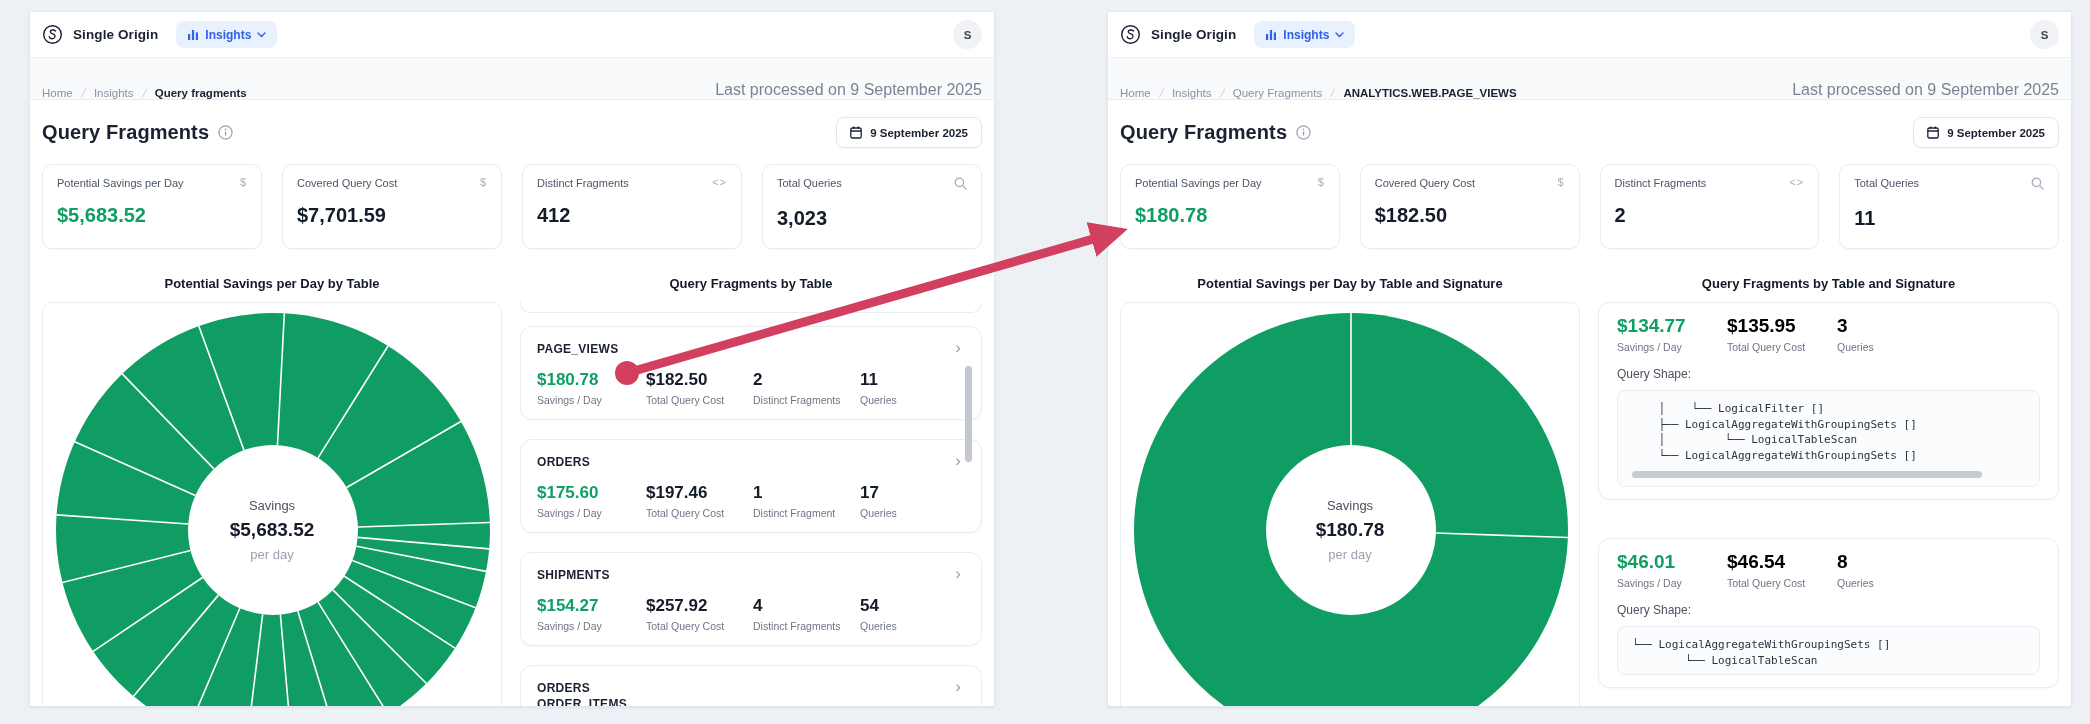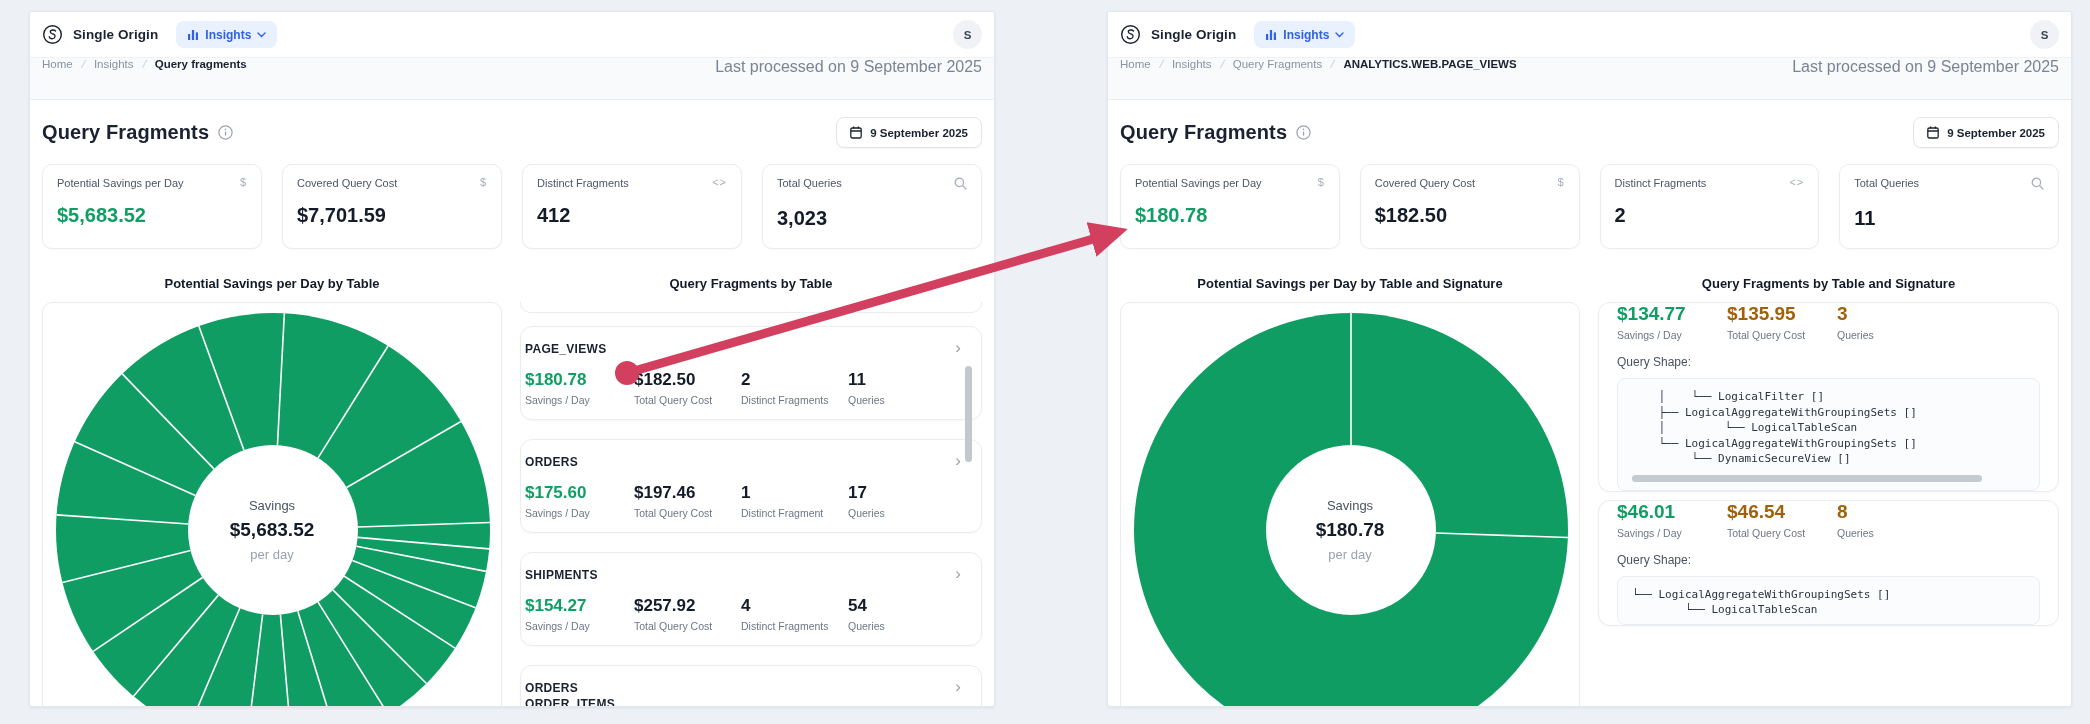--- a/index.html
+++ b/index.html
@@ -27,21 +27,21 @@
   }
   .spacer{flex:1;}
   .avatar{
     width:29px;height:29px;border-radius:50%;background:#f1f2f5;color:#3c4554;
     display:flex;align-items:center;justify-content:center;font-size:11.5px;font-weight:700;
   }
 
   
   .crumb-bar{
     height:43px;background:#f8fafc;border-top:1px solid #eef1f5;border-bottom:1px solid #e9edf2;
-    display:flex;align-items:flex-start;padding:0 12px;box-sizing:border-box;
+    display:flex;align-items:flex-end;padding:0 12px;box-sizing:border-box;
   }
   .crumbs{display:flex;align-items:center;gap:9px;font-size:11.5px;}
   .crumb{color:#8a93a2;cursor:pointer;}
   .crumb.last{color:#1a2130;font-weight:700;cursor:default;}
   .crumb-sep{color:#c6ccd5;transform:skewX(-14deg);}
   .processed{margin-left:auto;font-size:16px;color:#7b8494;}
 
   
   .content{padding:0 12px;position:relative;}
   .title-row{margin-top:17px;display:flex;align-items:center;}
@@ -78,36 +78,36 @@
   .dc-label{font-size:13px;color:#4a5361;}
   .dc-value{font-size:19px;font-weight:700;color:#141b29;margin-top:6px;}
   .dc-sub{font-size:13px;color:#9aa1ad;margin-top:6px;}
 
   .list-body{display:flex;flex-direction:column;}
   .sliver{
     height:10px;border:1px solid #e9edf1;border-top:none;border-radius:0 0 10px 10px;
     background:#fff;margin-bottom:13px;
   }
   .row-card{
-    border:1px solid #e9edf1;border-radius:12px;background:#fff;padding:14px 20px 13px 4px;
+    border:1px solid #e9edf1;border-radius:12px;background:#fff;padding:14px 20px 13px 16px;
     margin-bottom:19px;box-shadow:0 1px 2px rgba(16,24,40,.03);cursor:pointer;box-sizing:border-box;
   }
   .row-head{display:flex;align-items:flex-start;}
   .row-title{font-size:12px;font-weight:700;letter-spacing:.3px;line-height:16px;}
   .chev{margin-left:auto;color:#9aa1ad;font-size:17px;line-height:14px;font-weight:400;}
   .row-stats{display:grid;grid-template-columns:109px 107px 107px auto;margin-top:13px;}
   .rs-val{font-size:17px;font-weight:700;color:#141b29;}
   .rs-label{font-size:10.5px;color:#6d7686;margin-top:4px;}
 
   .sig-card{
-    border:1px solid #e9edf1;border-radius:12px;background:#fff;padding:0 18px;
-    margin-bottom:8px;box-shadow:0 1px 2px rgba(16,24,40,.03);box-sizing:border-box;
+    border:1px solid #e9edf1;border-radius:12px;background:#fff;padding:12px 18px;
+    margin-bottom:38px;box-shadow:0 1px 2px rgba(16,24,40,.03);box-sizing:border-box;
   }
   .sig-stats{display:grid;grid-template-columns:110px 110px auto;}
-  .sig-val{font-size:19px;font-weight:700;color:#a16207;}
+  .sig-val{font-size:19px;font-weight:700;color:#000000;}
   .shape-label{font-size:12px;color:#49525f;margin-top:14px;}
   .codebox{
     margin-top:9px;border:1px solid #e9edf1;border-radius:8px;background:#fbfcfe;
     padding:10px 0 6px 14px;position:relative;overflow:hidden;
   }
   .code-line{
     font-family:"DejaVu Sans Mono","Liberation Mono",monospace;font-size:11px;
     line-height:15.5px;white-space:pre;color:#2b323e;
   }
   .hscroll{height:7px;border-radius:4px;background:#c6cad1;width:86%;margin:8px 0 2px 0;cursor:pointer;}
@@ -460,21 +460,20 @@
                   <div class="sig-val">3</div>
                   <div class="rs-label">Queries</div>
                 </div>
               </div>
               <div class="shape-label">Query Shape:</div>
               <div class="codebox">
                 <div class="code-line">    │    └── LogicalFilter []</div>
                 <div class="code-line">    ├── LogicalAggregateWithGroupingSets []</div>
                 <div class="code-line">    │         └── LogicalTableScan</div>
                 <div class="code-line">    └── LogicalAggregateWithGroupingSets []</div>
-                <div class="code-line">         └── DynamicSecureView []</div>
                 <div class="hscroll"></div>
               </div>
             </div>
             <div class="sig-card">
               <div class="sig-stats">
                 <div>
                   <div class="sig-val green">$46.01</div>
                   <div class="rs-label">Savings / Day</div>
                 </div>
                 <div>

